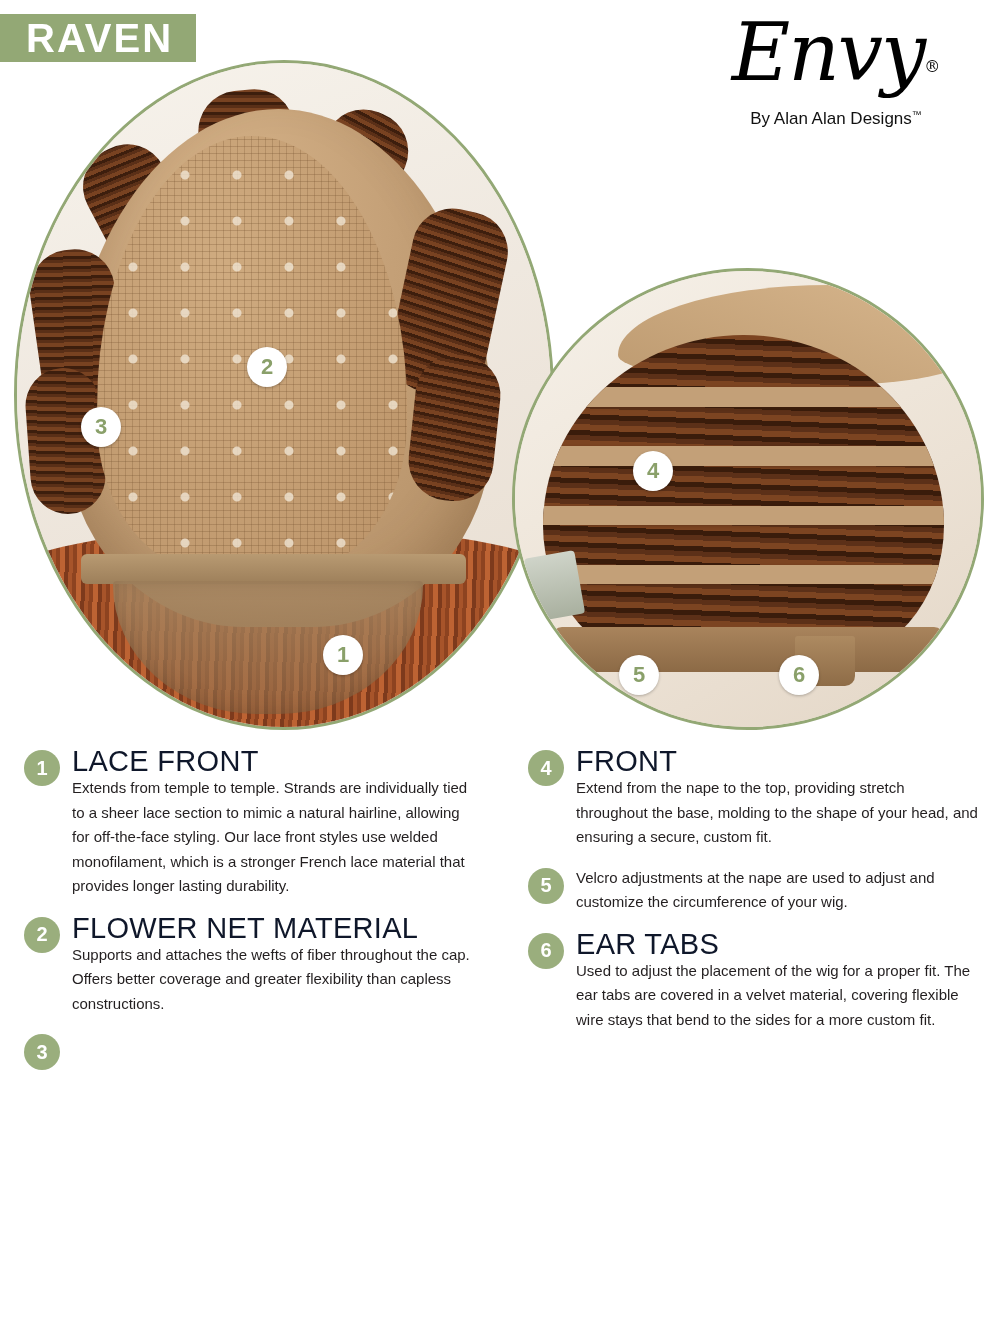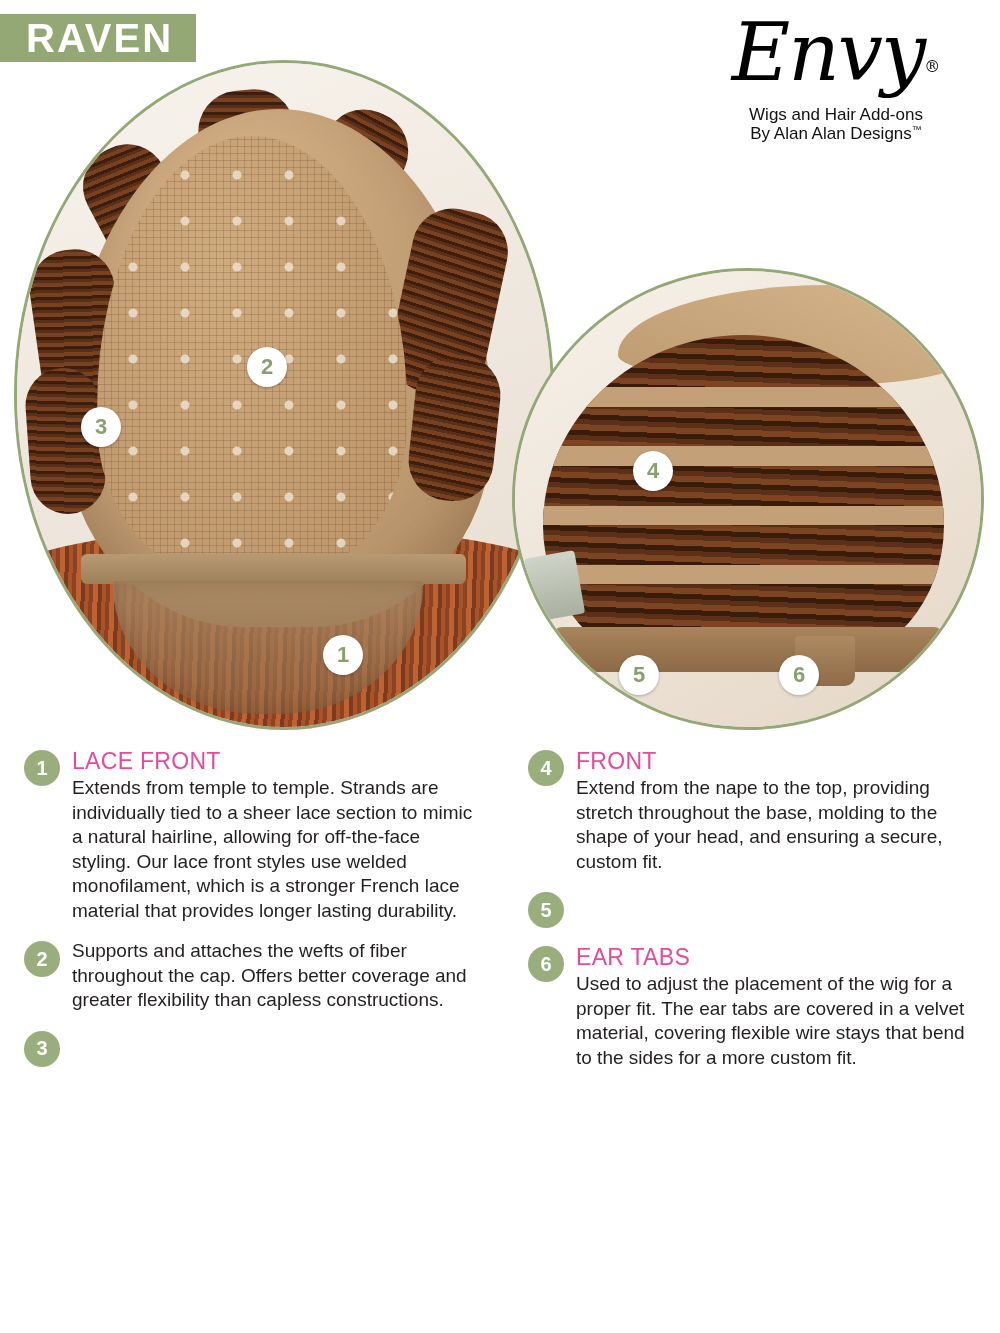--- a/index.html
+++ b/index.html
@@ -292,44 +292,43 @@
     font-size: 20px;
     font-weight: bold;
     display: flex;
     align-items: center;
     justify-content: center;
     margin-right: 12px;
     margin-top: 2px;
   }
   .entry-text { flex: 1 1 auto; }
   .entry-title {
-    color: #ec4899;
-    font-size: 23px;
+    color: #0f172a;
+    font-size: 29px;
     letter-spacing: .3px;
     line-height: 26px;
     margin-bottom: 2px;
   }
   .entry-body {
     color: #231f20;
-    font-size: 19px;
+    font-size: 15px;
     line-height: 24.5px;
   }
 </style>
 </head>
 <body>
 
 <div class="title-tag">
   <span>RAVEN</span>
 </div>
 
 <div class="brand">
   <div class="brand-word">
     <span>Envy</span><span class="reg">®</span>
   </div>
-  <div class="brand-sub">Wigs and Hair Add-ons</div>
   <div class="brand-sub">
     <span>By Alan Alan Designs</span><span class="tm">™</span>
   </div>
 </div>
 
 <div class="photo-area">
 
   <div class="circle-big">
     <div class="cap-scene">
       <div class="bg-wall"></div>
@@ -384,20 +383,21 @@
       <div class="badge">1</div>
       <div class="entry-text">
         <div class="entry-title">LACE FRONT</div>
         <div class="entry-body">Extends from temple to temple. Strands are individually tied to a sheer lace section to mimic a natural hairline, allowing for off-the-face styling. Our lace front styles use welded monofilament, which is a stronger French lace material that provides longer lasting durability.</div>
       </div>
     </div>
 
     <div class="entry">
       <div class="badge">2</div>
       <div class="entry-text">
+        <div class="entry-title">FLOWER NET MATERIAL</div>
         <div class="entry-body">Supports and attaches the wefts of fiber throughout the cap. Offers better coverage and greater flexibility than capless constructions.</div>
       </div>
     </div>
 
     <div class="entry">
       <div class="badge">3</div>
       <div class="entry-text">
       </div>
     </div>
 
@@ -409,20 +409,21 @@
       <div class="badge">4</div>
       <div class="entry-text">
         <div class="entry-title">FRONT</div>
         <div class="entry-body">Extend from the nape to the top, providing stretch throughout the base, molding to the shape of your head, and ensuring a secure, custom fit.</div>
       </div>
     </div>
 
     <div class="entry">
       <div class="badge">5</div>
       <div class="entry-text">
+        <div class="entry-body">Velcro adjustments at the nape are used to adjust and customize the circumference of your wig.</div>
       </div>
     </div>
 
     <div class="entry">
       <div class="badge">6</div>
       <div class="entry-text">
         <div class="entry-title">EAR TABS</div>
         <div class="entry-body">Used to adjust the placement of the wig for a proper fit. The ear tabs are covered in a velvet material, covering flexible wire stays that bend to the sides for a more custom fit.</div>
       </div>
     </div>

